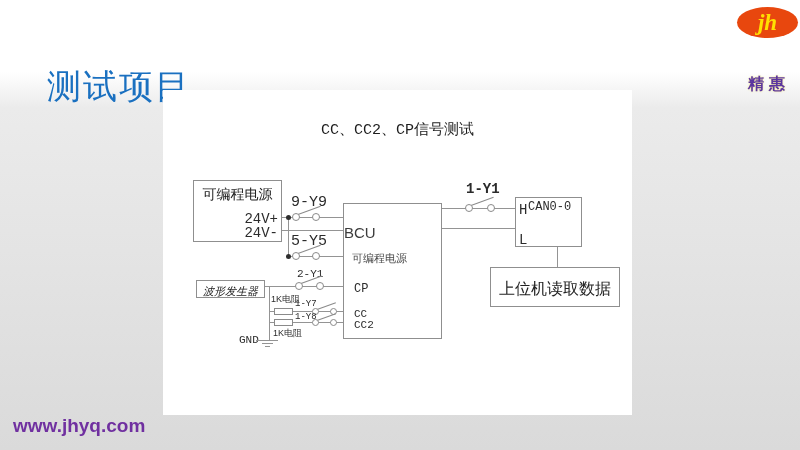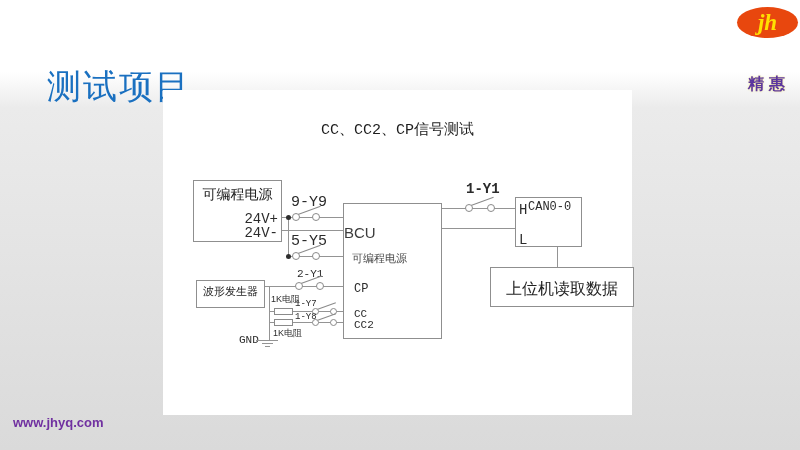--- a/index.html
+++ b/index.html
@@ -10,21 +10,21 @@
   .page-title{position:absolute;left:47px;top:26px;font-size:34px;font-weight:normal;
     color:#1a70c0;letter-spacing:2px;margin-top:38px;}
   .logo-ellipse{position:absolute;left:737px;top:7px;width:61px;height:31px;border-radius:50%;
     background:#e8470e;display:flex;align-items:center;justify-content:center;}
   .logo-initials{font-family:"Liberation Serif","DejaVu Serif",serif;font-style:italic;
     font-weight:bold;font-size:23px;color:#ffe100;line-height:1;}
   .logo-name{position:absolute;left:738px;top:37px;width:62px;text-align:center;
     font-weight:bold;font-size:16px;color:#5b35a0;letter-spacing:5px;
     text-shadow:0 0 2px #f4e87c;font-family:"Liberation Serif","DejaVu Serif",serif;margin-top:37px;}
   
-  .footer-site{position:absolute;left:13px;top:415px;font-size:13px;font-weight:bold;color:#7030a0;}
+  .footer-site{position:absolute;left:13px;top:415px;font-size:19px;font-weight:bold;color:#7030a0;}
   .footer-company{position:absolute;left:295px;top:412px;font-size:19px;font-weight:bold;color:#7030a0;}
   
   .panel{position:absolute;left:163px;top:90px;width:469px;height:325px;background:#ffffff;}
   .diag-title{position:absolute;left:163px;top:120px;width:469px;text-align:center;
     font-size:15px;color:#1c1c1c;font-family:"Liberation Mono","DejaVu Sans Mono",monospace;}
   .box{position:absolute;border:1px solid #8f8f8f;background:#ffffff;box-sizing:border-box;}
   .lbl{position:absolute;font-family:"Liberation Mono","DejaVu Sans Mono",monospace;
     color:#2b2b2b;white-space:nowrap;line-height:1;}
   .cjk{font-family:"Liberation Sans","DejaVu Sans",sans-serif;}
   .line{position:absolute;background:#949494;}
@@ -49,39 +49,39 @@
 
   <div class="panel"></div>
   <div class="diag-title">CC、CC2、CP信号测试</div>
 
   <div class="box" style="left:193px;top:180px;width:89px;height:62px;">
     <div class="cjk" style="position:absolute;left:0;top:5px;width:100%;text-align:center;font-size:14px;color:#222;">可编程电源</div>
     <div class="lbl" style="right:3px;top:31px;font-size:14px;position:absolute;">24V+</div>
     <div class="lbl" style="right:3px;top:45px;font-size:14px;position:absolute;">24V-</div>
   </div>
 
-  <div class="box" style="left:196px;top:280px;width:69px;height:28px;">
+  <div class="box" style="left:196px;top:280px;width:69px;height:18px;font-style:italic;">
     <div class="cjk" style="position:absolute;left:0;top:3px;width:100%;text-align:center;font-size:11px;color:#222;">波形发生器</div>
   </div>
 
   <div class="box" style="left:343px;top:203px;width:99px;height:136px;">
     <div style="position:absolute;left:0;top:20px;width:100%;text-align:left;font-size:15px;font-weight:normal;color:#3c3c3c;">BCU</div>
     <div class="cjk" style="position:absolute;left:8px;top:47px;font-size:11px;color:#4a4a4a;">可编程电源</div>
     <div class="lbl" style="left:10px;top:79px;font-size:12px;">CP</div>
     <div class="lbl" style="left:10px;top:105px;font-size:11px;">CC</div>
     <div class="lbl" style="left:10px;top:116px;font-size:11px;">CC2</div>
   </div>
 
   <div class="box" style="left:515px;top:197px;width:67px;height:50px;">
     <div class="lbl" style="left:3px;top:5px;font-size:14px;">H</div>
     <div class="lbl" style="left:12px;top:3px;font-size:12px;">CAN0-0</div>
     <div class="lbl" style="left:3px;top:35px;font-size:14px;">L</div>
   </div>
 
-  <div class="box" style="left:490px;top:267px;width:144px;height:40px;">
+  <div class="box" style="left:490px;top:267px;width:130px;height:40px;">
     <div class="cjk" style="position:absolute;left:0;top:11px;width:100%;text-align:center;font-size:16px;color:#222;">上位机读取数据</div>
   </div>
 
   <div class="line" style="left:282px;top:217px;width:61px;height:1px;"></div>
   <div class="line" style="left:282px;top:230px;width:61px;height:1px;"></div>
   <div class="line" style="left:288px;top:217px;width:1px;height:40px;"></div>
   <div class="line" style="left:288px;top:256px;width:55px;height:1px;"></div>
   <div class="line" style="left:265px;top:286px;width:78px;height:1px;"></div>
   <div class="line" style="left:269px;top:311px;width:74px;height:1px;"></div>
   <div class="line" style="left:269px;top:322px;width:74px;height:1px;"></div>

